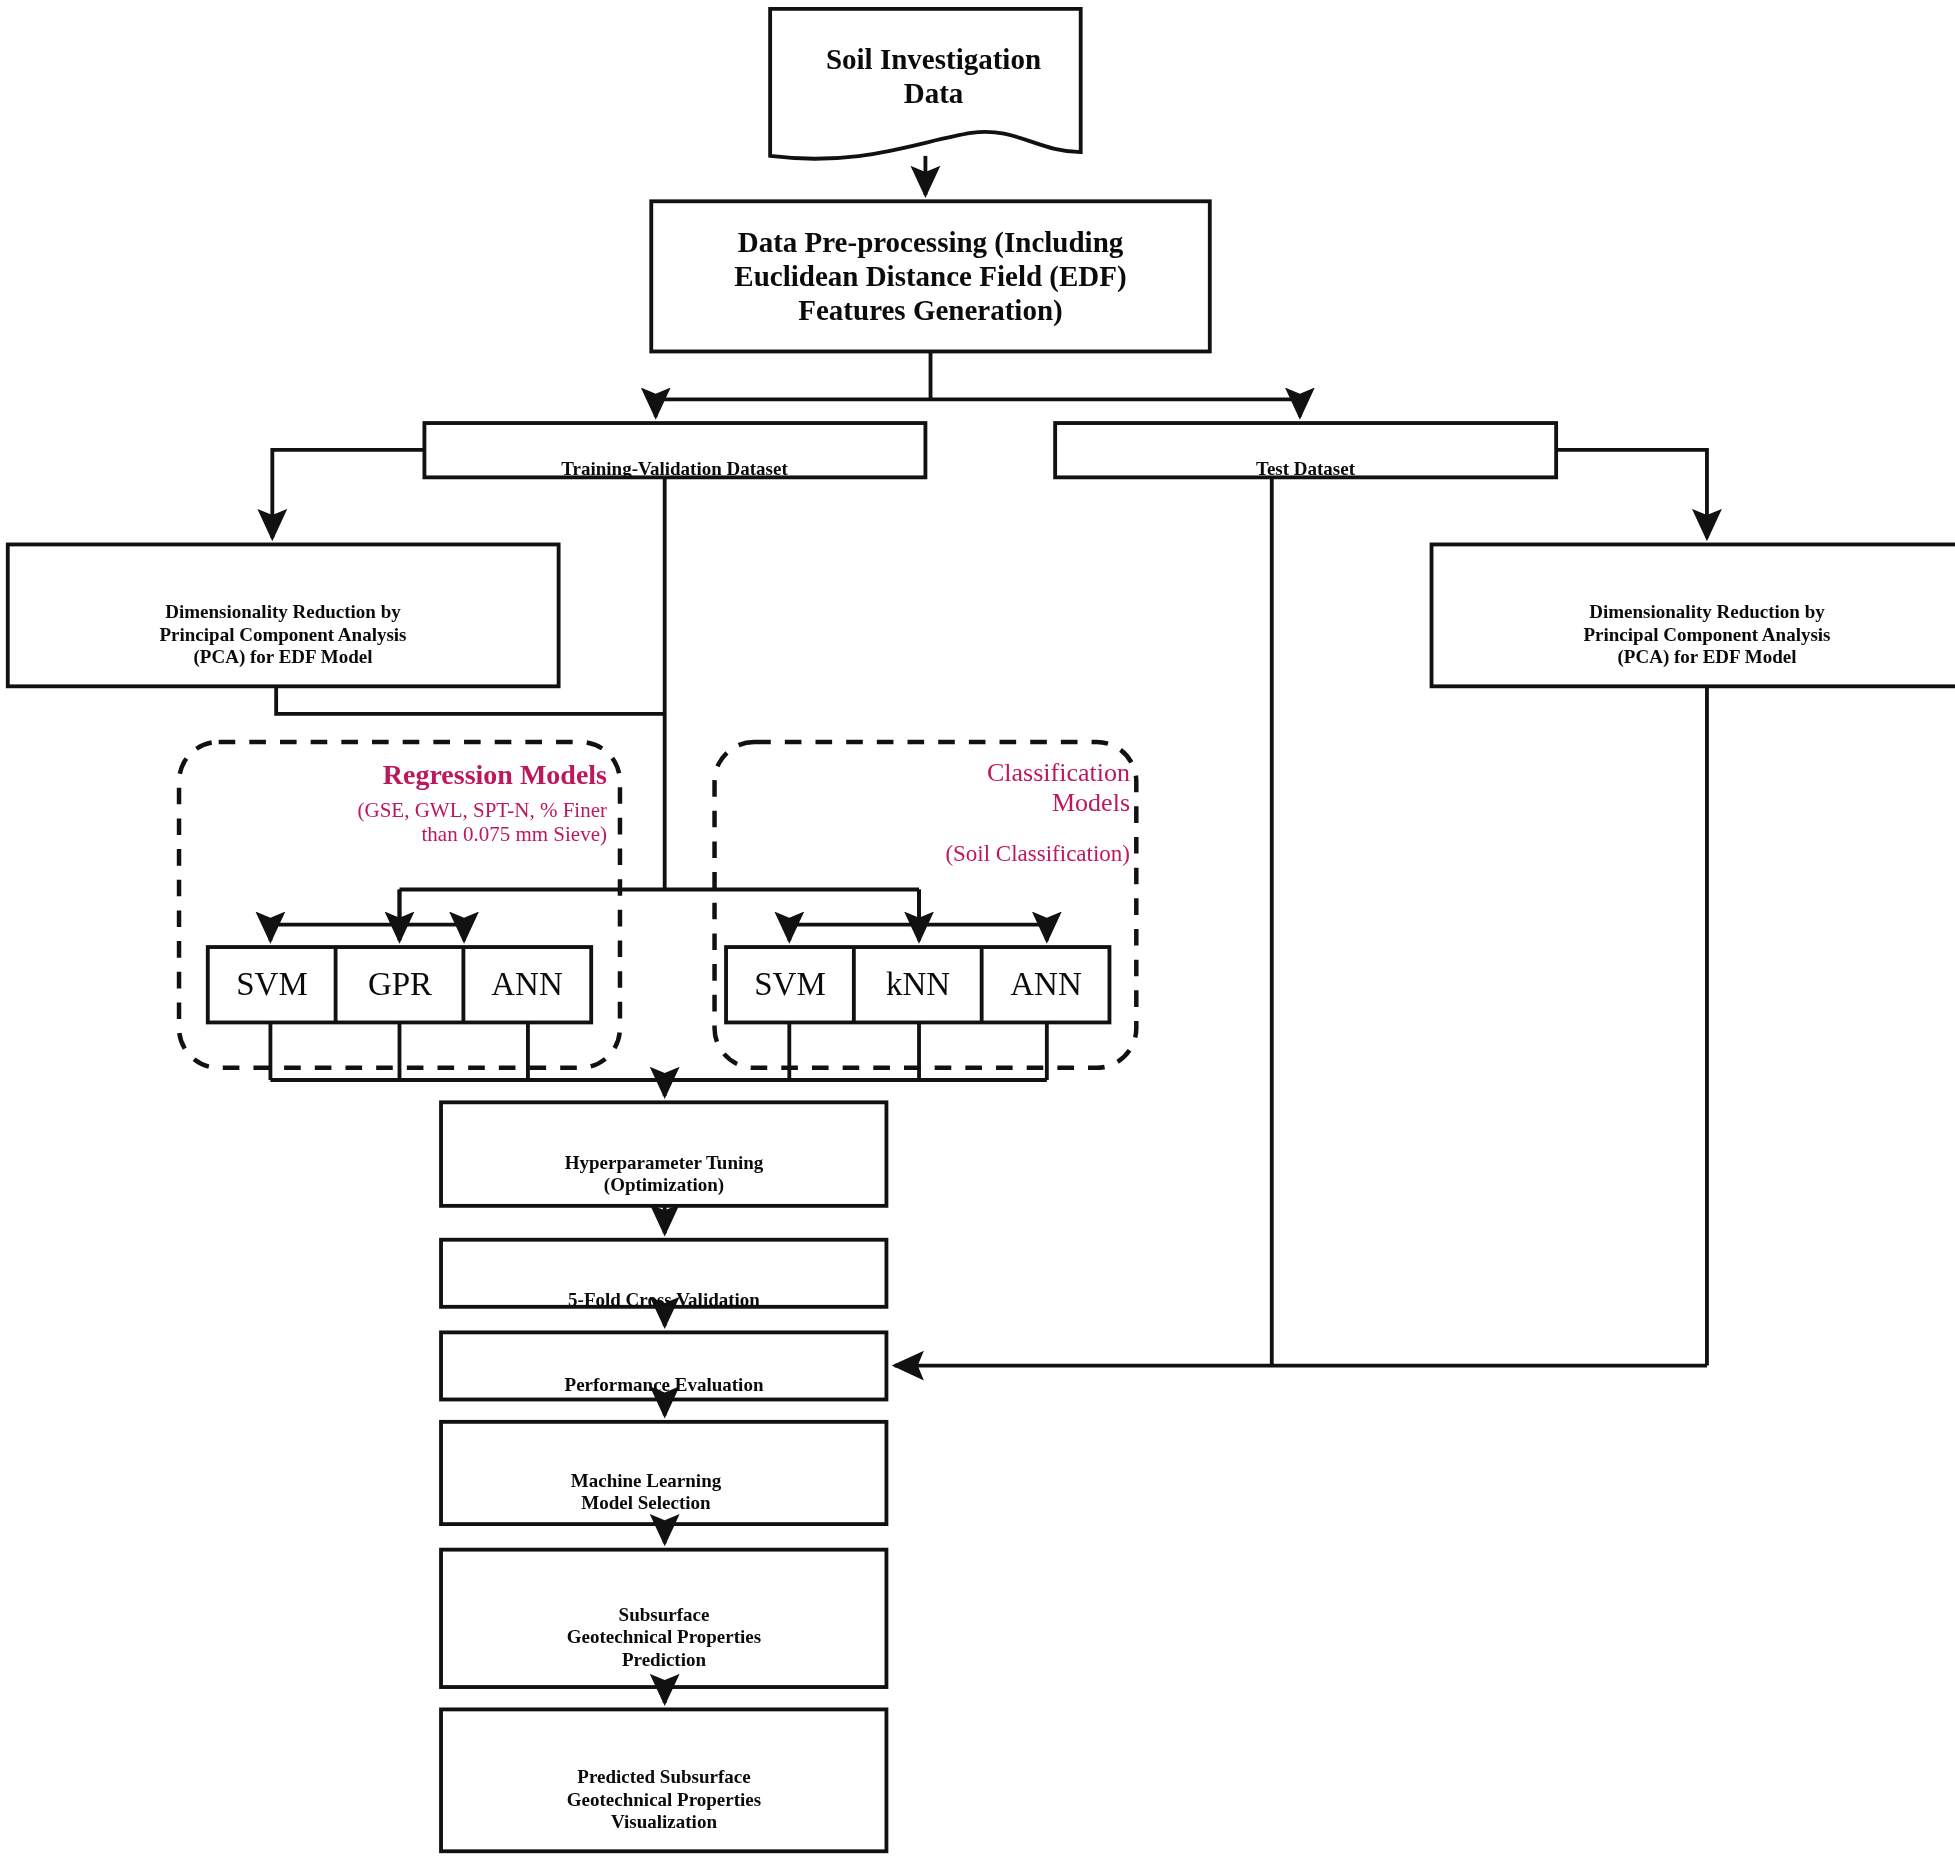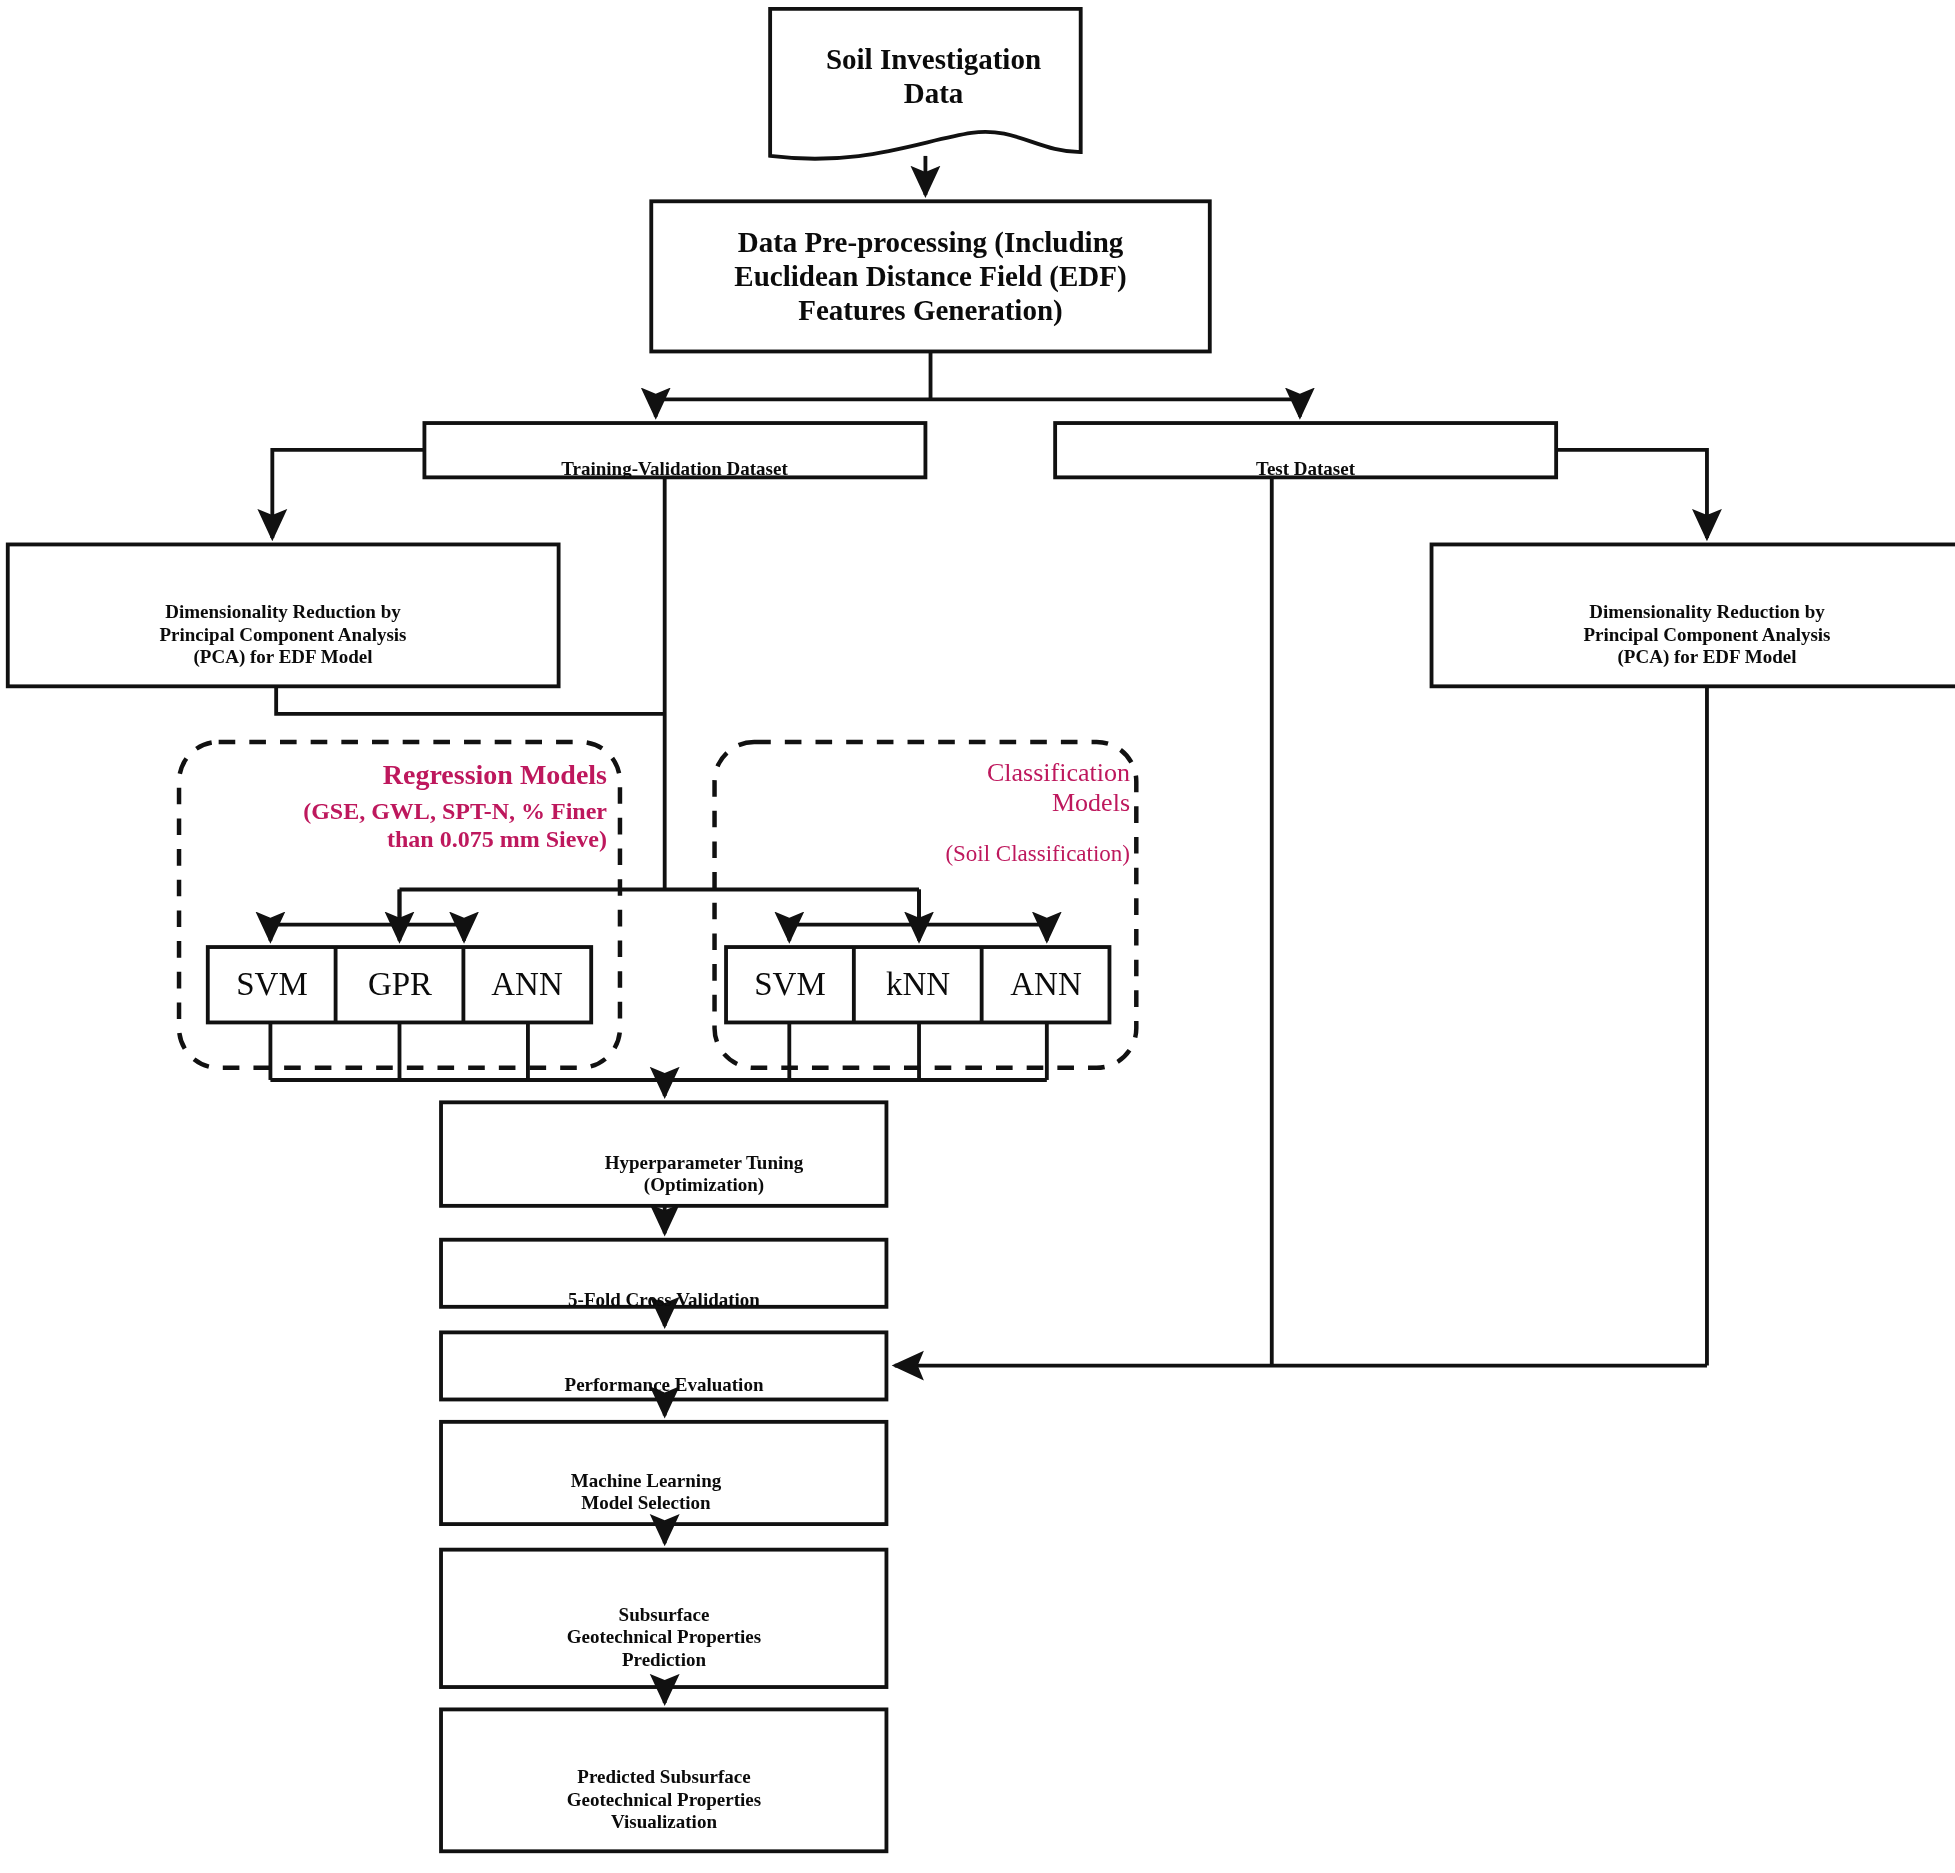--- a/index.html
+++ b/index.html
@@ -29,21 +29,21 @@
   .lbl-model{font-size:33px;font-weight:400;}
   .group-title{
     position:absolute;
     text-align:right;
     color:#be185d;
     font-family:"Liberation Serif", serif;
     line-height:1.16;
     white-space:pre-line;
   }
   .gt-main{font-size:28px;font-weight:700;}
-  .gt-sub{font-size:24px;font-weight:700;}
+  .gt-sub{font-size:21px;font-weight:400;}
   .gt-plain{font-size:26px;font-weight:400;}
   .gt-plain-sm{font-size:23px;font-weight:400;}
 </style>
 </head>
 <body>
 
 <div id="root">
 
   <svg class="flow" viewBox="0 0 3059 2931" xmlns="http://www.w3.org/2000/svg">
     <defs>
@@ -179,21 +179,21 @@
   <div class="group-title gt-plain-sm" style="left:721px;top:825px;width:409px;margin-top:16px;">(Soil Classification)</div>
 
   <div class="node-label lbl-model" style="left:208px;top:947px;width:128px;height:75px;">SVM</div>
   <div class="node-label lbl-model" style="left:336px;top:947px;width:128px;height:75px;">GPR</div>
   <div class="node-label lbl-model" style="left:463px;top:947px;width:128px;height:75px;">ANN</div>
 
   <div class="node-label lbl-model" style="left:726px;top:947px;width:128px;height:75px;">SVM</div>
   <div class="node-label lbl-model" style="left:854px;top:947px;width:128px;height:75px;">kNN</div>
   <div class="node-label lbl-model" style="left:982px;top:947px;width:128px;height:75px;">ANN</div>
 
-  <div class="node-label lbl-lg" style="left:441px;top:1103px;width:446px;height:104px;padding-left:40px;">Hyperparameter Tuning
+  <div class="node-label lbl-lg" style="left:441px;top:1103px;width:446px;height:104px;">Hyperparameter Tuning
 (Optimization)</div>
 
   <div class="node-label lbl-lg" style="left:441px;top:1248px;width:446px;height:67px;">5-Fold Cross Validation</div>
 
   <div class="node-label lbl-lg" style="left:441px;top:1333px;width:446px;height:67px;">Performance Evaluation</div>
 
   <div class="node-label lbl-lg" style="left:441px;top:1422px;width:410px;height:102px;">Machine Learning
 Model Selection</div>
 
   <div class="node-label lbl-lg" style="left:441px;top:1550px;width:446px;height:137px;">Subsurface

